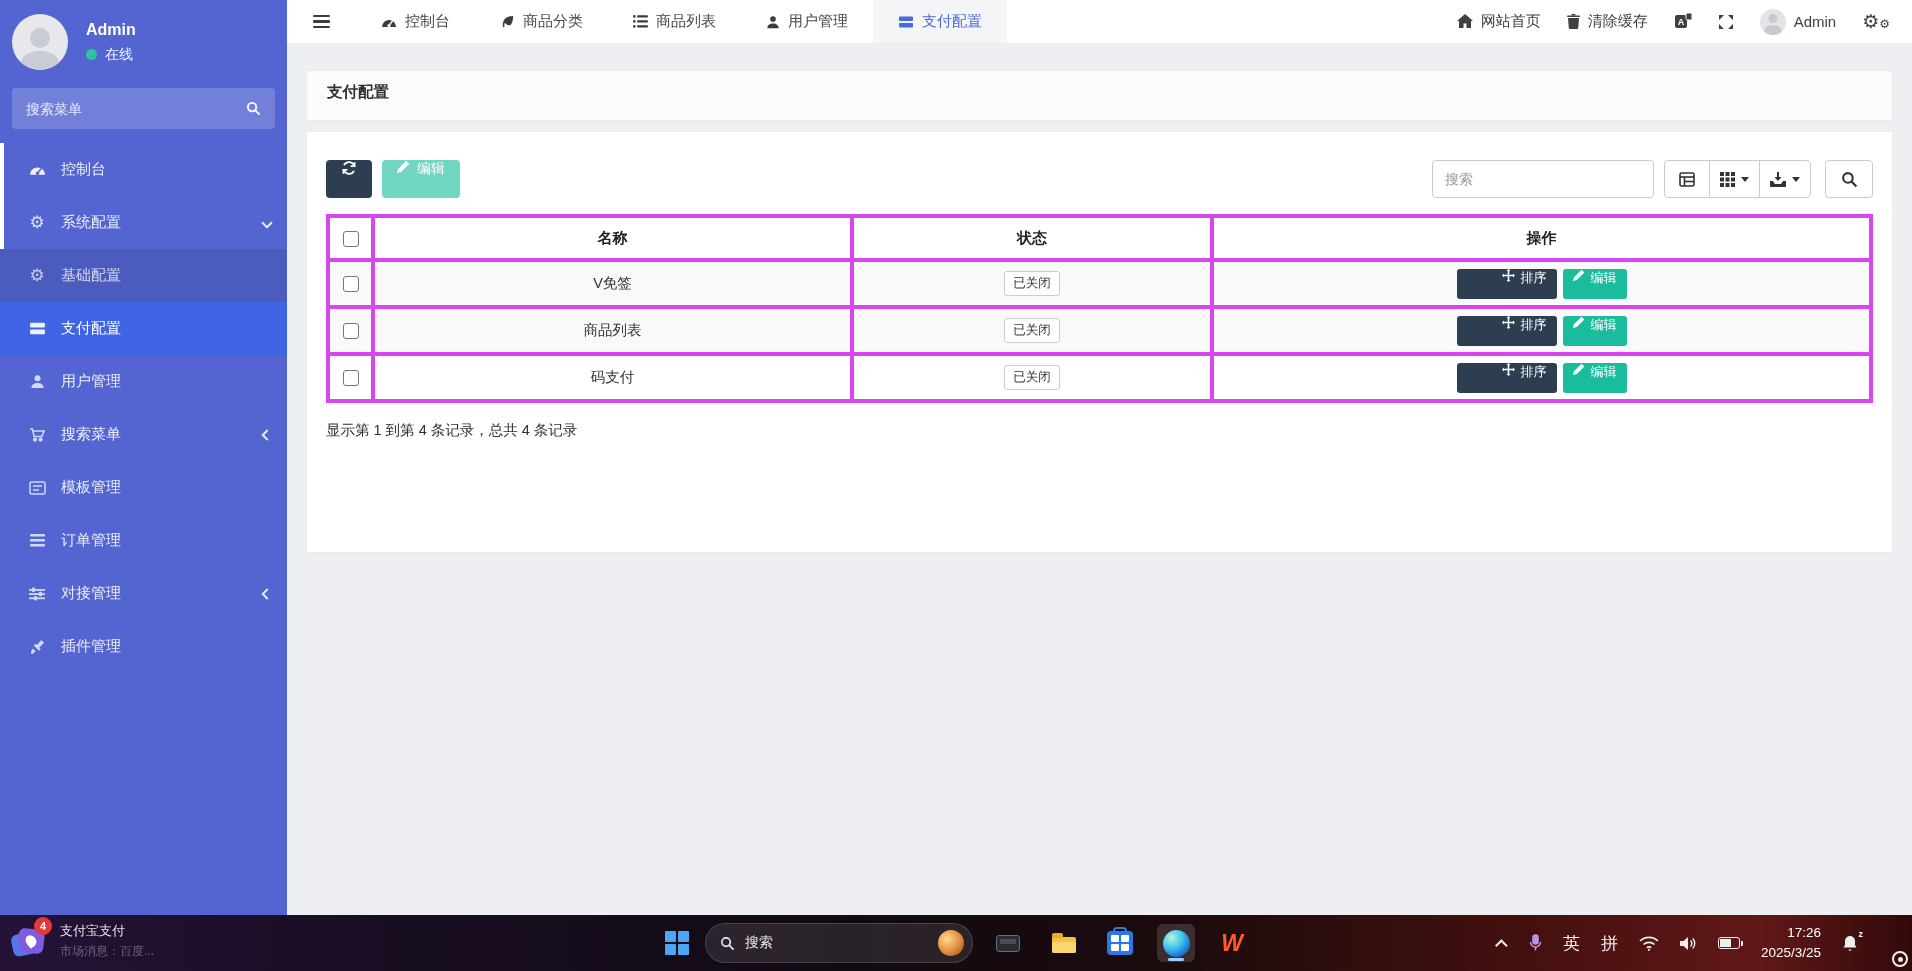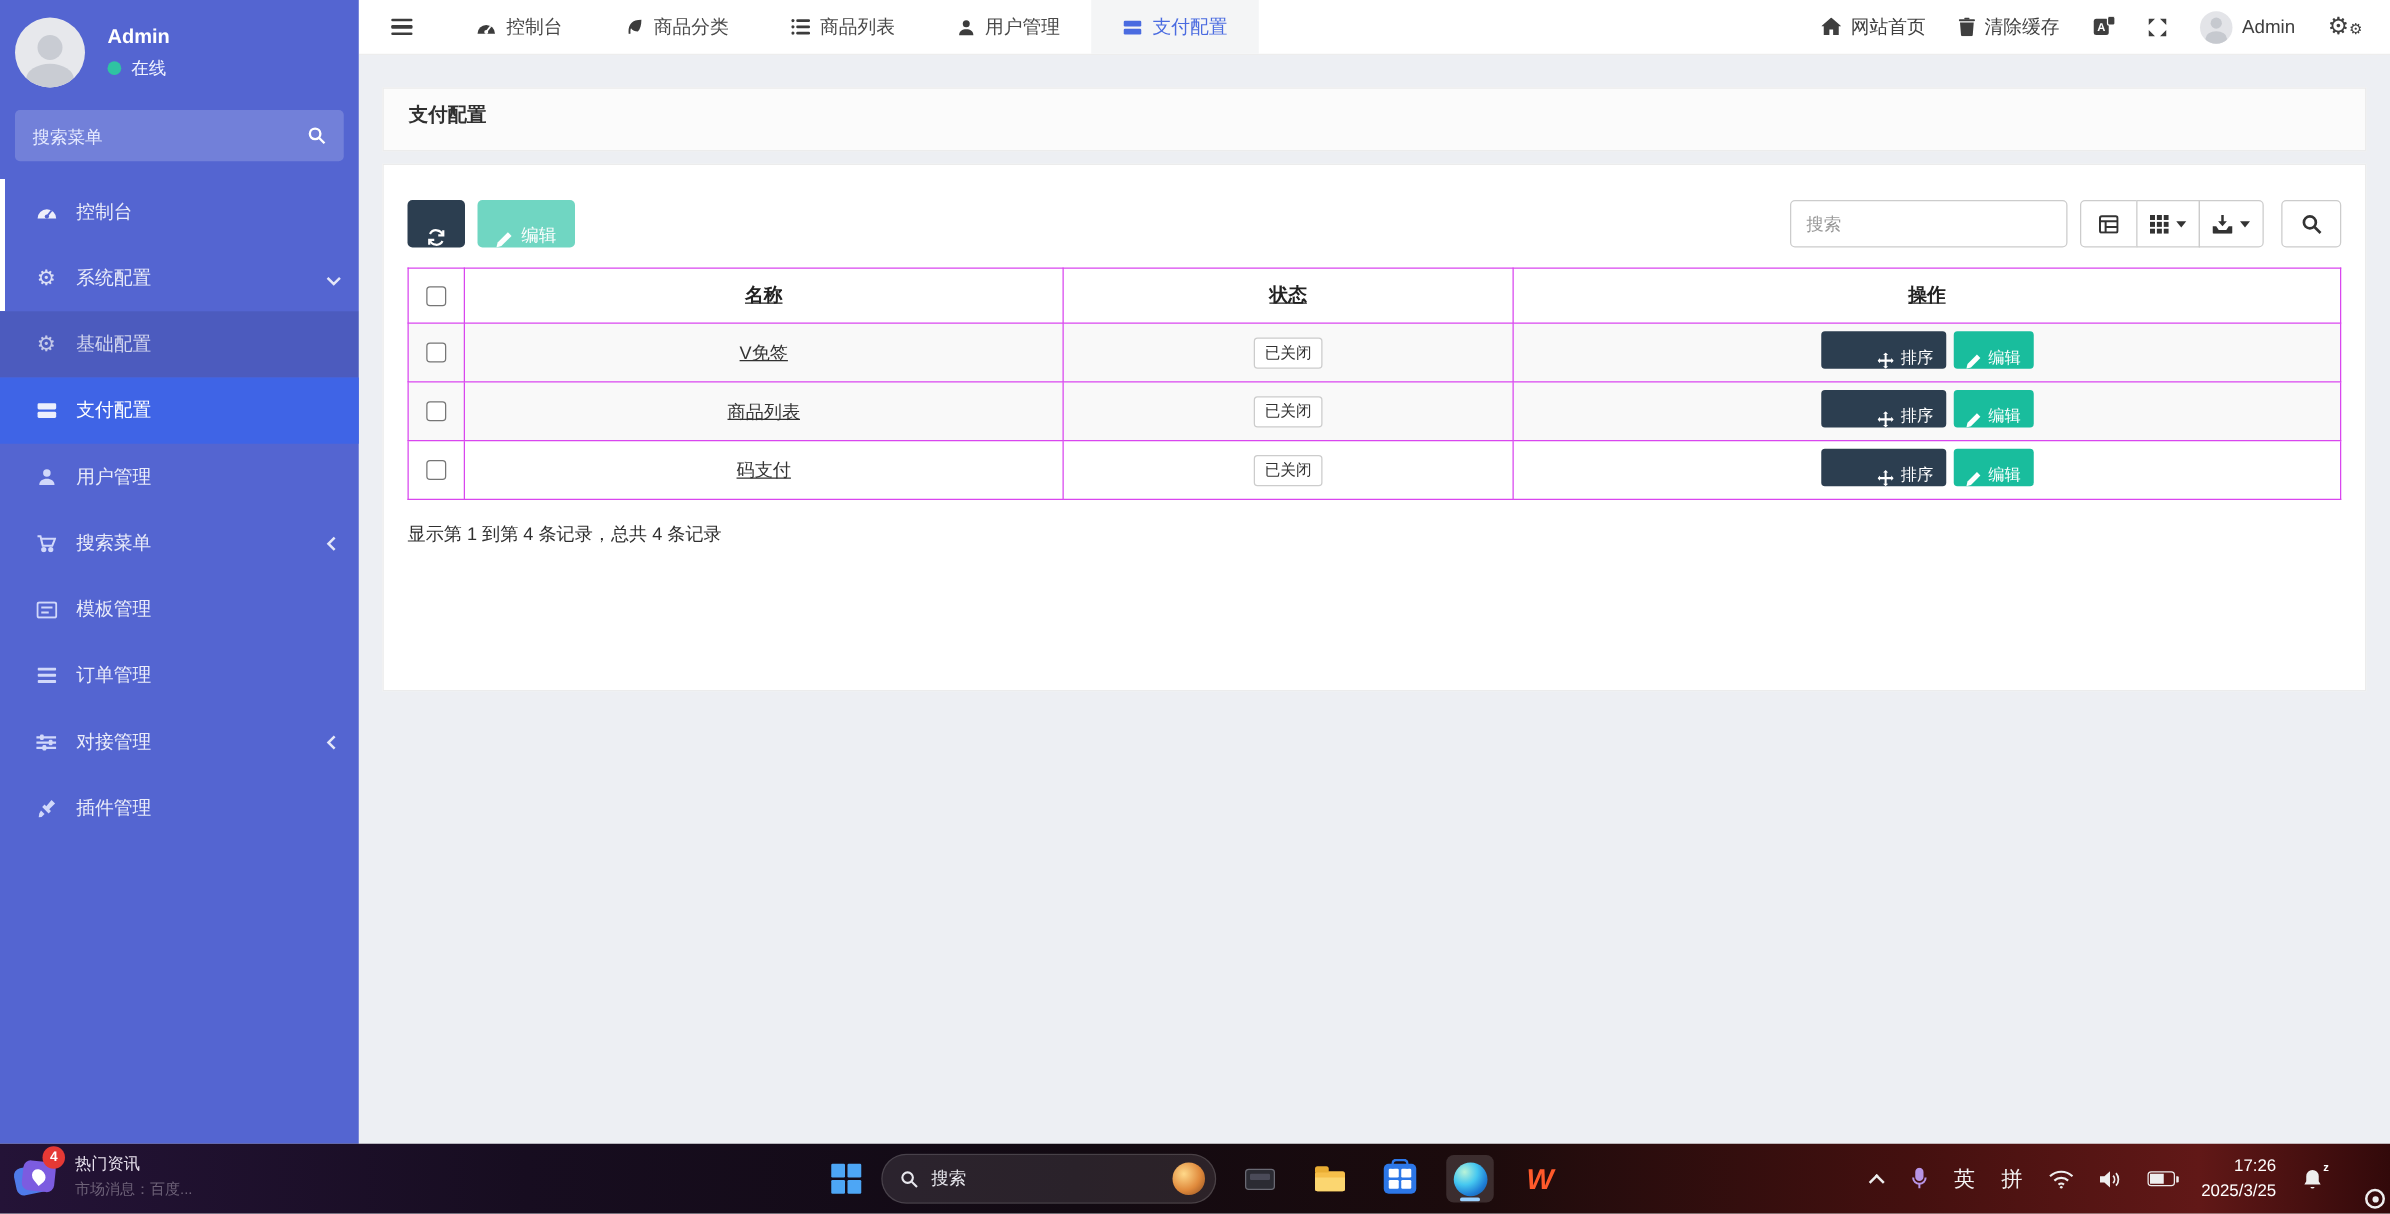--- a/index.html
+++ b/index.html
@@ -60,41 +60,41 @@
   
   .content { position:absolute; left:287px; top:44px; right:0; bottom:56px; background:#edeff3; }
   .panel-heading-box { margin:26px 19px 10px 19px; background:#fbfbfb; border:1px solid #ececec;
     padding:11px 20px; }
   .panel-title { font-size:15.5px; font-weight:bold; color:#2f2f2f; margin-bottom:6px; }
   .panel-subtitle { font-size:13.5px; color:#4d4d4d; }
   .panel-body-box { margin:0 19px; background:#fff; border:1px solid #ececec;
     height:422px; padding:0 19px; position:relative; }
 
   .toolbar { display:flex; align-items:center; margin-top:28px; }
-  .btn { border:none; border-radius:4px; cursor:pointer; display:inline-flex; align-items:flex-end;
+  .btn { border:none; border-radius:4px; cursor:pointer; display:inline-flex; align-items:flex-start;
     justify-content:center; font-family:inherit; }
   .btn-refresh { width:46px; height:38px; background:#2c3e50; }
   .btn-teal { background:#19bd9d; color:#fff; }
   .btn-edit-main { height:38px; padding:0 15px; margin-left:10px; gap:7px; font-size:14px; opacity:0.62; }
   .toolbar-right { margin-left:auto; display:flex; align-items:center; }
   .search-input { width:222px; height:38px; border:1px solid #ccc; border-radius:4px;
     padding:0 12px; font-size:14px; color:#333; outline:none; font-family:inherit; }
   .search-input::placeholder { color:#999; }
   .btn-group { display:flex; margin-left:10px; }
   .btn-white { height:38px; min-width:46px; padding:0 10px; background:#fff; border:1px solid #ccc;
     display:inline-flex; align-items:center; justify-content:center; gap:6px; cursor:pointer; }
   .btn-group .btn-white { border-radius:0; margin-left:-1px; }
   .btn-group .btn-white:first-child { border-radius:4px 0 0 4px; margin-left:0; }
   .btn-group .btn-white:last-child { border-radius:0 4px 4px 0; }
   .btn-search-single { border-radius:4px; margin-left:14px; width:48px; }
   .caret { width:0; height:0; border-left:4px solid transparent; border-right:4px solid transparent;
     border-top:5px solid #333; }
 
   table.grid { width:100%; border-collapse:collapse; margin-top:16px; }
-  table.grid th, table.grid td { border:1px solid #d946ef; text-align:center;text-decoration:underline; }
+  table.grid th, table.grid td { border:4px solid #d946ef; text-align:center; }
   table.grid th { height:44px; font-size:15px; font-weight:bold; color:#222; background:#fff; }
   table.grid td { height:47px; font-size:14.5px; color:#333; }
   table.grid .cb-cell { width:45px; }
   table.grid .col-name { width:479px; }
   table.grid .col-status { width:360px; }
   tr.odd td { background:#f9f9f9; }
   .cb { display:inline-block; width:16px; height:16px; border:1.5px solid #767676;
     border-radius:3px; background:#fff; vertical-align:middle; cursor:pointer; }
   .badge { display:inline-block; padding:4px 8px; border-radius:3px; font-size:12.5px; line-height:1.2; }
   .badge.off { background:#fff; border:1px solid #ccc; color:#333; }
@@ -503,21 +503,21 @@
 <div class="taskbar">
   <div class="news">
     <div class="news-icon">
       <div class="card-back"></div>
       <div class="card-front">
           <div class="flame"></div>
         </div>
       <div class="news-badge">4</div>
     </div>
     <div>
-      <div class="news-title">热门资讯</div>
+      <div class="news-title">支付宝支付</div>
       <div class="news-sub">市场消息：百度...</div>
     </div>
   </div>
 
   <div class="tb-center">
     <div class="start">
         <i></i>
         <i></i>
         <i></i>
         <i></i>

